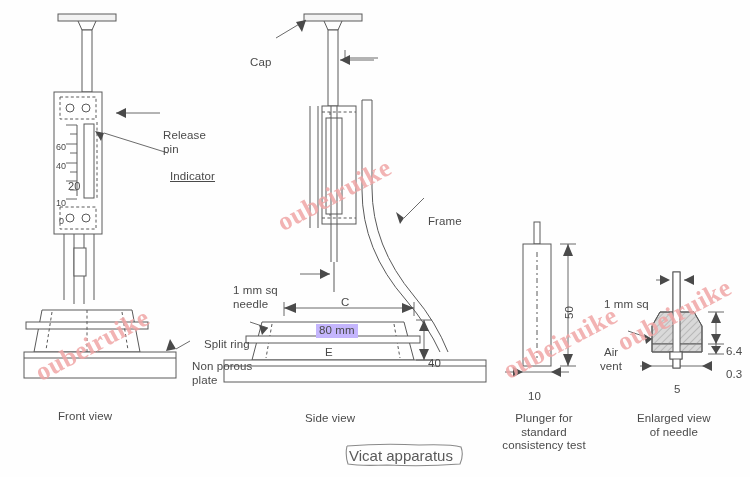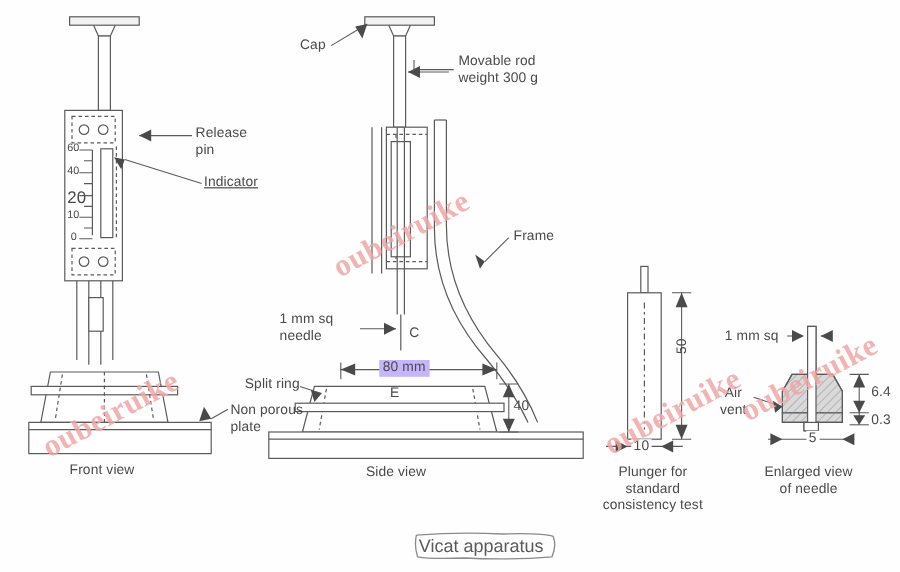--- a/index.html
+++ b/index.html
@@ -1,21 +1,21 @@
 <!DOCTYPE html>
 <html><head>
 <meta charset="utf-8">
 <style>
   html,body{margin:0;padding:0;background:#fff;}
   body{width:750px;height:477px;overflow:hidden;
        font-family:"Liberation Sans","DejaVu Sans",sans-serif;}
   #stage{position:relative;width:750px;height:477px;background:#fefefe;}
   svg{display:block;}
   .lbl{position:absolute;color:#4a4a4a;font-size:11.5px;line-height:1.18;
-       letter-spacing:.1px;white-space:pre;}
+       letter-spacing:.1px;white-space:pre;margin-top:24px;}
   .lbl.c{text-align:center;}
   .wm{position:absolute;color:#f0a6a6;font-size:26px;font-weight:600;
       letter-spacing:.5px;white-space:nowrap;opacity:.85;
       font-family:"Liberation Serif","DejaVu Serif",serif;
       pointer-events:none;}
   .cap{position:absolute;color:#4a4a4a;font-size:11.5px;}
 </style>
 </head>
 <body>
 
@@ -205,21 +205,21 @@
       </pattern>
     </defs>
     <path d="M652 326 L660 312 L694 312 L702 326 L702 352 L652 352 Z" fill="url(#hatch)" stroke="#5a5a5a" stroke-width="1"></path>
     <rect x="673" y="272" width="7" height="96" fill="#fff" stroke="#5a5a5a" stroke-width="1"></rect>
     <rect x="670" y="352" width="12" height="7" fill="#fff" stroke="#5a5a5a" stroke-width="1"></rect>
   </svg>
 
   <div style="position:absolute;left:56px;top:118px;width:24px;">
     <div class="lbl" style="left:0;top:0;font-size:9px;">60</div>
     <div class="lbl" style="left:0;top:19px;font-size:9px;">40</div>
-    <div class="lbl" style="left:0;top:38px;font-size:14px;">20</div>
+    <div class="lbl" style="left:12px;top:38px;font-size:11px;">20</div>
     <div class="lbl" style="left:0;top:56px;font-size:9px;">10</div>
     <div class="lbl" style="left:3px;top:74px;font-size:9px;">0</div>
   </div>
   <svg width="24" height="90" style="position:absolute;left:66px;top:122px;">
     <g stroke="#5a5a5a" stroke-width="0.9">
       <path d="M0 3 L11 3"></path>
         <path d="M4 12 L11 12"></path>
       <path d="M0 22 L11 22"></path>
         <path d="M4 31 L11 31"></path>
       <path d="M0 41 L11 41"></path>
@@ -231,22 +231,20 @@
   </svg>
 
   <div class="lbl" style="left:163px;top:105px;">Release
 pin</div>
   <div class="lbl" style="left:170px;top:146px;text-decoration:underline;">Indicator</div>
   <div class="lbl" style="left:192px;top:336px;">Non porous
 plate</div>
   <div class="lbl" style="left:58px;top:386px;">Front view</div>
 
   <div class="lbl" style="left:250px;top:32px;">Cap</div>
-  <div class="lbl" style="left:382px;top:45px;">Movable rod
-weight 300 g</div>
   <div class="lbl" style="left:428px;top:191px;">Frame</div>
   <div class="lbl" style="left:233px;top:260px;">1 mm sq
 needle</div>
   <div class="lbl" style="left:341px;top:272px;">C</div>
   <div class="lbl" style="left:204px;top:314px;">Split ring</div>
   <div class="lbl" style="left:325px;top:322px;">E</div>
   <div class="lbl" style="left:316px;top:300px;background:#c4b5fd;padding:0 3px;">80 mm</div>
   <div class="lbl" style="left:428px;top:333px;">40</div>
   <div class="lbl c" style="left:305px;top:388px;">Side view</div>
 

